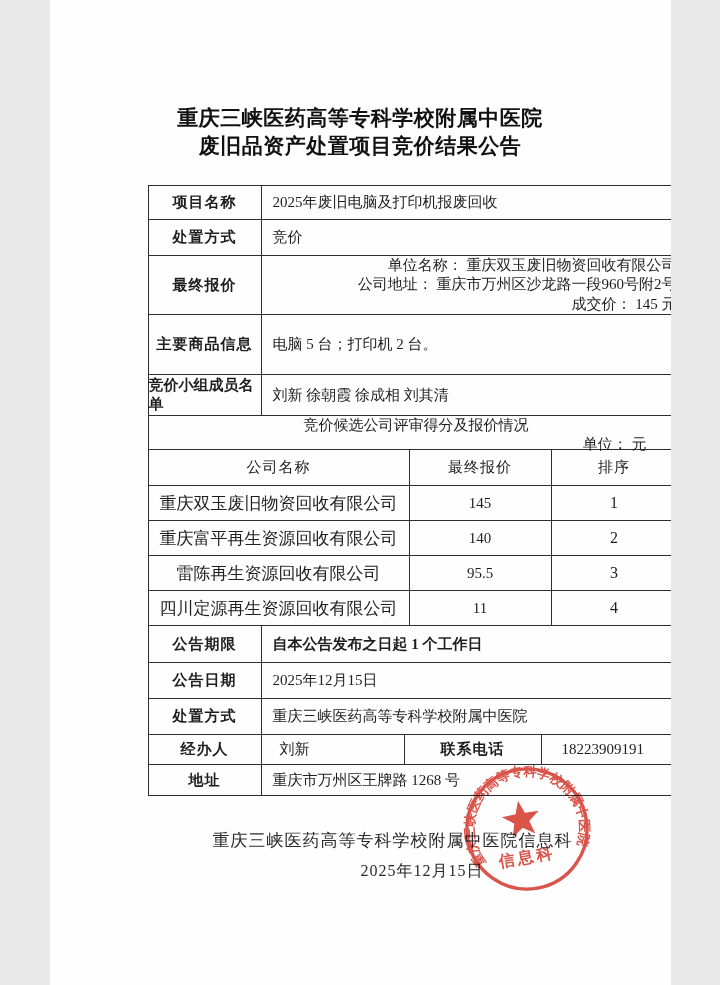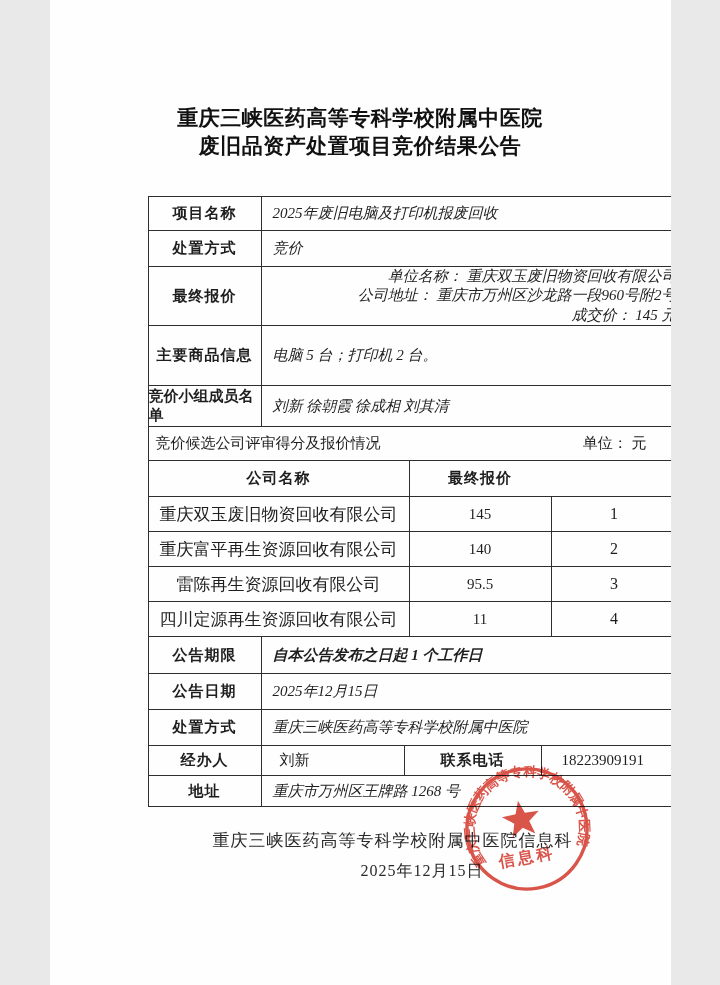--- a/index.html
+++ b/index.html
@@ -9,38 +9,38 @@
     font-family:"Liberation Serif","DejaVu Serif",serif;
     color:#1e1e1e;
   }
   .title{
     position:absolute;top:104px;left:0;right:0;text-align:center;
     font-family:"DejaVu Sans","Liberation Sans",sans-serif;
     font-weight:bold;font-size:21px;line-height:28px;color:#111;
     letter-spacing:0.5px;
   }
   .doc-table{
-    position:absolute;left:98px;top:196px;width:530px;
+    position:absolute;left:98px;top:185px;width:530px;
     border:1px solid #2e2e2e;box-sizing:border-box;
     font-size:15px;
   }
   .row{display:flex;box-sizing:border-box;}
   .row + .row{border-top:1px solid #2e2e2e;}
   .cell{display:flex;align-items:center;box-sizing:border-box;min-width:0;}
   .cell + .cell{border-left:1px solid #2e2e2e;}
   .label{justify-content:center;font-weight:bold;letter-spacing:1px;}
   .w-label{width:112px;flex:none;}
-  .value{padding-left:11px;flex:1;font-style:italic;}
+  .value{padding-left:11px;flex:1;}
   .multiline{flex-direction:column;align-items:flex-end;justify-content:center;line-height:19.5px;}
-  .section-row{padding-left:7px;}
+  .section-row{padding-left:7px;flex-direction:column;}
   .unit{margin-left:auto;margin-right:30px;}
   .c-company{width:260px;flex:none;justify-content:center;font-size:17px;}
   .c-price{width:142px;flex:none;justify-content:center;font-size:15px;}
   .c-rank{flex:1;justify-content:center;font-size:16px;}
-  .c-subhead{font-size:15px;font-weight:bold;letter-spacing:1px;}
+  .c-subhead{font-size:15px;font-weight:normal;letter-spacing:1px;}
   .c-agentval{width:143px;flex:none;padding-left:18px;text-align:center;}
   .c-phonelabel{width:137px;flex:none;justify-content:center;font-weight:bold;letter-spacing:1px;}
   .c-phone{flex:1;padding-left:20px;}
   .sig1{position:absolute;top:829px;right:98px;font-size:17px;letter-spacing:1px;color:#2a2a2a;}
   .sig2{position:absolute;top:861px;right:187px;font-size:16px;letter-spacing:1px;color:#2a2a2a;}
   .stamp{
     position:absolute;left:410px;top:762px;width:134px;height:134px;
     transform:rotate(-10deg);
     mix-blend-mode:multiply;opacity:0.87;
   }
@@ -90,20 +90,21 @@
     <div class="row" style="height:34px">
       <div class="cell section-row" style="flex:1">
         <span>竞价候选公司评审得分及报价情况</span>
         <span class="unit">单位： 元</span>
       </div>
     </div>
 
     <div class="row" style="height:36px">
       <div class="cell c-company c-subhead">公司名称</div>
       <div class="cell c-price c-subhead">最终报价</div>
+      <div class="cell c-rank c-subhead">排序</div>
     </div>
 
     <div class="row" style="height:35px">
       <div class="cell c-company">重庆双玉废旧物资回收有限公司</div>
       <div class="cell c-price">145</div>
       <div class="cell c-rank">1</div>
     </div>
 
     <div class="row" style="height:35px">
       <div class="cell c-company">重庆富平再生资源回收有限公司</div>

